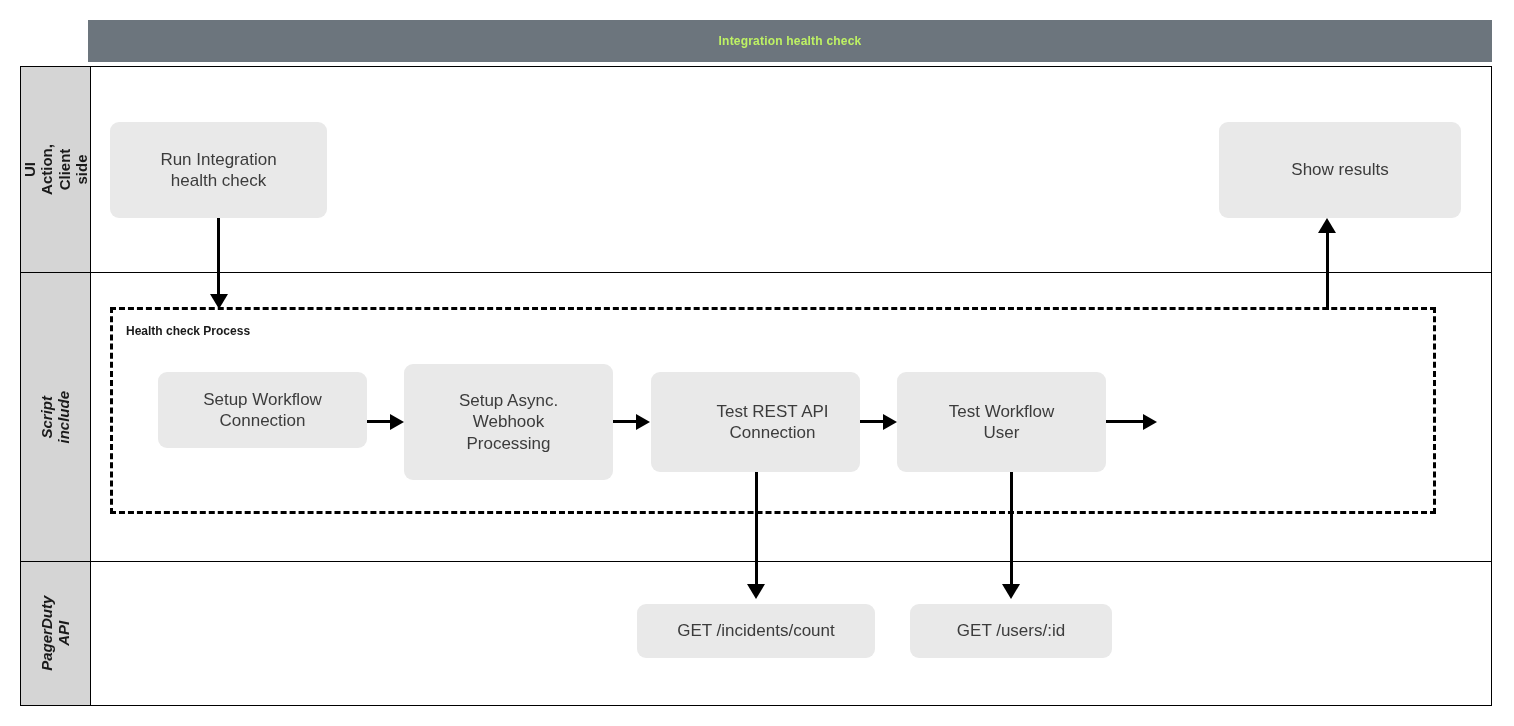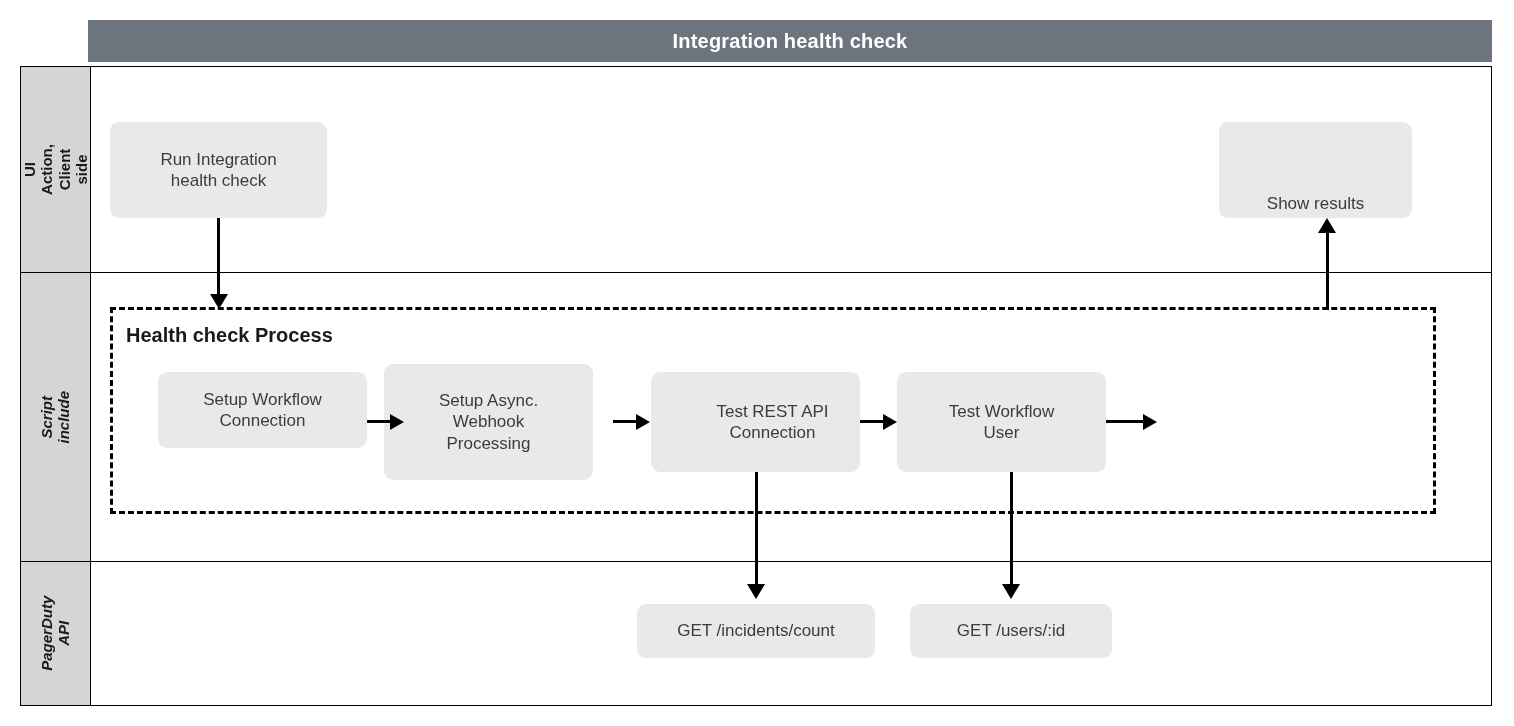--- a/index.html
+++ b/index.html
@@ -2,21 +2,21 @@
 <html><head>
 <meta charset="utf-8">
 <style>
   html,body{margin:0;padding:0;background:#ffffff;}
   body{width:1514px;height:726px;font-family:"Liberation Sans",sans-serif;overflow:hidden;}
   #canvas{position:relative;width:1514px;height:726px;background:#ffffff;}
 
   
   .banner{
     position:absolute;left:88px;top:20px;width:1404px;height:42px;
-    background:#6c757d;color:#ffffff;font-weight:bold;font-size:20px;
+    background:#6c757d;color:#bef264;font-weight:bold;font-size:12px;
     display:flex;align-items:center;justify-content:center;letter-spacing:.2px;
   }
 
   
   .grid-frame{
     position:absolute;left:20px;top:66px;width:1472px;height:640px;
   }
 
   
   .lane{
@@ -39,21 +39,21 @@
     position:absolute;background:#e9e9e9;border-radius:9px;
     display:flex;align-items:center;justify-content:center;text-align:center;
     color:#3c3c3c;font-size:17px;line-height:1.25;box-sizing:border-box;padding:4px 6px;
   }
 
   
   .dashed-box{
     position:absolute;border:3px dashed #000000;background:transparent;box-sizing:border-box;
   }
   .dashed-title{
-    position:absolute;font-size:20px;font-weight:bold;color:#1a1a1a;
+    position:absolute;font-size:12px;font-weight:bold;color:#1a1a1a;
   }
 
   
   .conn{position:absolute;background:#000000;}
   .v-line{width:3px;}
   .h-line{height:3px;}
   .arrow-down{
     position:absolute;width:0;height:0;
     border-left:9px solid transparent;border-right:9px solid transparent;
     border-top:15px solid #000000;
@@ -99,30 +99,30 @@
   </div>
 
   <div class="dashed-box" style="left:110px;top:307px;width:1326px;height:207px;"></div>
   <div class="dashed-title" style="left:126px;top:324px;">Health check Process</div>
 
   <div class="node" style="left:110px;top:122px;width:217px;height:96px;">
     <span style="white-space:pre-line;">Run Integration
 health check</span>
   </div>
 
-  <div class="node" style="left:1219px;top:122px;width:193px;height:96px;align-items:flex-end;">
+  <div class="node" style="left:1219px;top:122px;width:242px;height:96px;">
     <span style="white-space:pre-line;">Show results</span>
   </div>
 
   <div class="node" style="left:158px;top:372px;width:209px;height:76px;align-items:center;">
     <span style="white-space:pre-line;">Setup Workflow
 Connection</span>
   </div>
 
-  <div class="node" style="left:384px;top:364px;width:209px;height:116px;">
+  <div class="node" style="left:404px;top:364px;width:209px;height:116px;">
     <span style="white-space:pre-line;">Setup Async.
 Webhook
 Processing</span>
   </div>
 
   <div class="node" style="left:651px;top:372px;width:209px;height:100px;">
     <span style="white-space:pre-line;margin-left:34px;">Test REST API
 Connection</span>
   </div>
 

